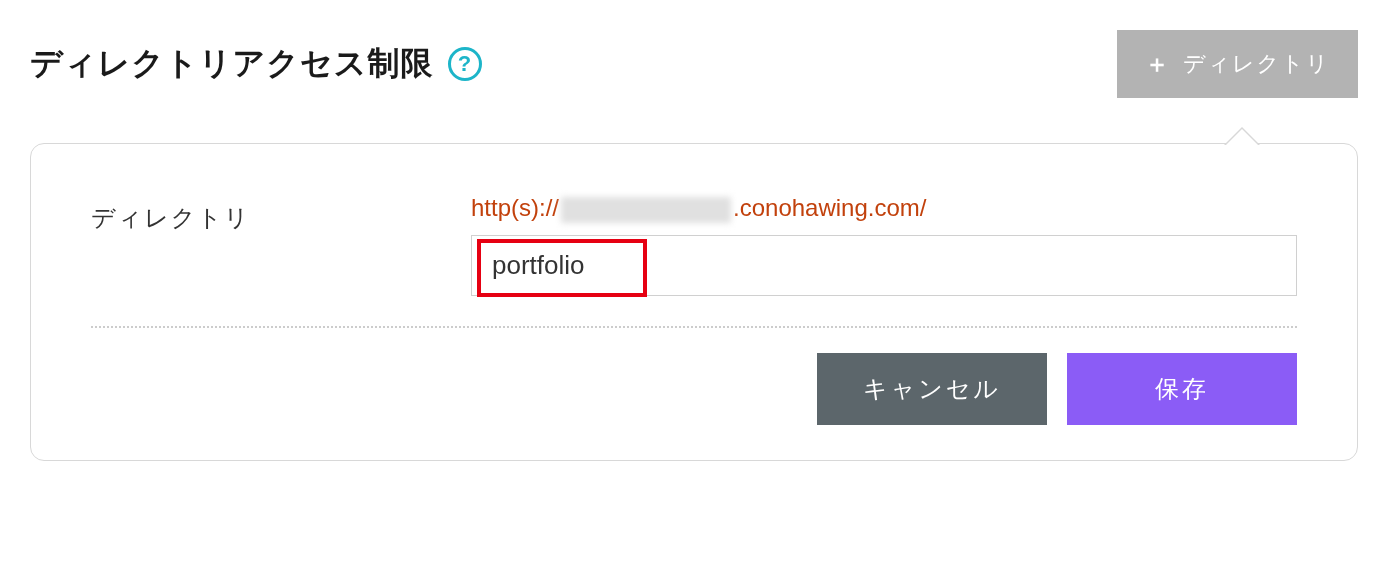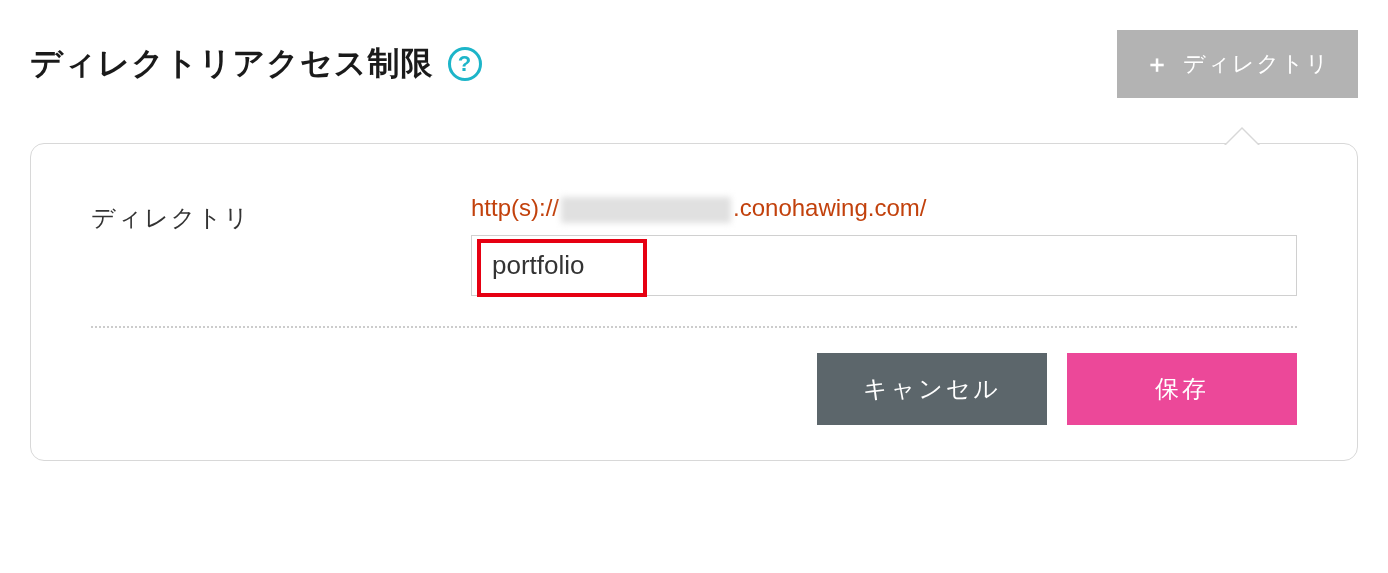--- a/index.html
+++ b/index.html
@@ -155,21 +155,21 @@
       font-size: 24px;
       cursor: pointer;
       min-width: 230px;
       letter-spacing: 3px;
       color: #ffffff;
     }
     .btn-cancel {
       background: #5c666b;
     }
     .btn-save {
-      background: #ec4899;
+      background: #8b5cf6;
       font-family: Liberation Mono, monospace;
     }
   </style>
 </head>
 <body>
 
 <div class="header-row">
   <div class="page-title-wrap">
     <h1 class="page-title">ディレクトリアクセス制限</h1>
     <span class="help-icon">?</span>

